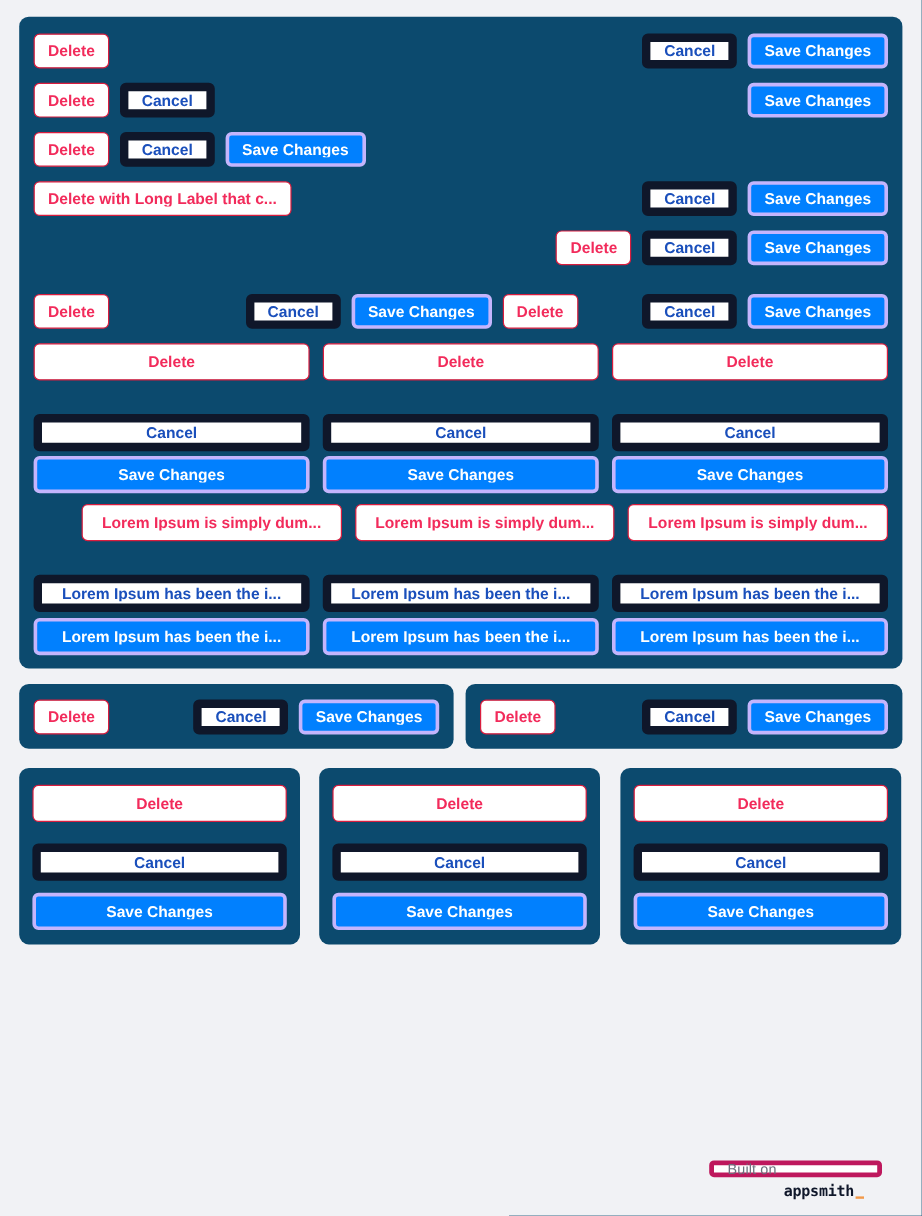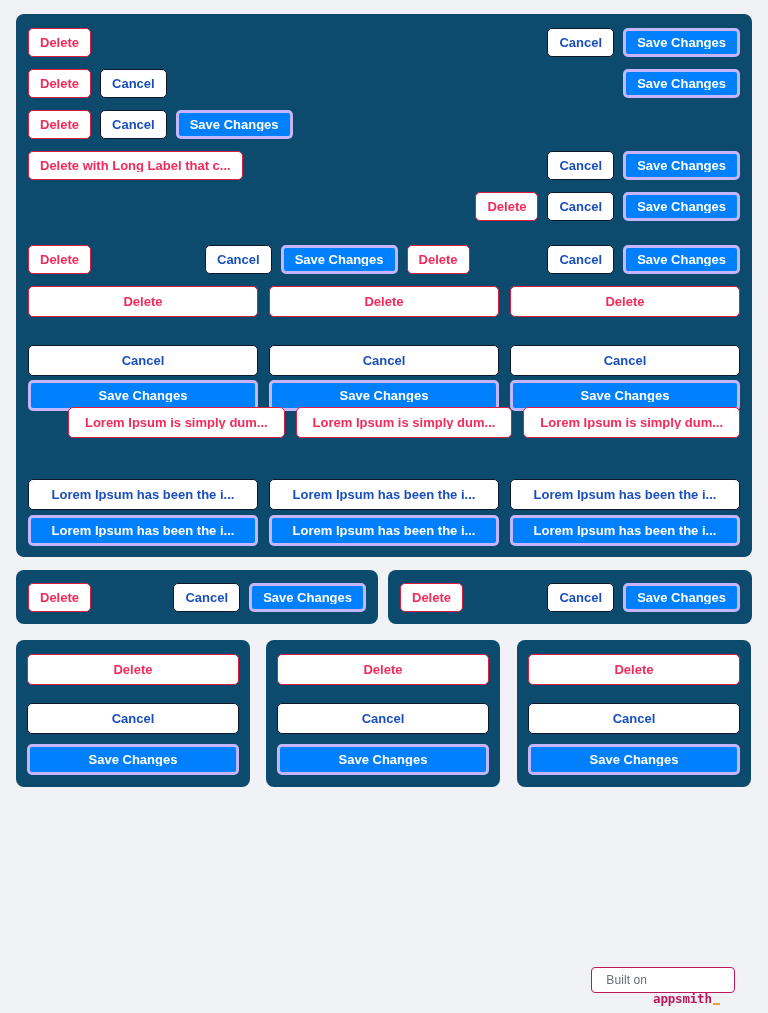--- a/index.html
+++ b/index.html
@@ -45,21 +45,21 @@
     background: transparent;
   }
 
   .btn-danger-outline {
     color: #f22b5b;
     border: 1px solid #d91d3e;
     background: #ffffff;
   }
   .btn-primary-outline {
     color: #1a4fbb;
-    border: 1px solid #0f172a;
+    border: 7px solid #0f172a;
     background: #ffffff;
   }
   .btn-primary-solid {
     color: #ffffff;
     border: 3px solid #c4b5fd;
     background: #0180fe;
   }
 
   .btn-block {
     display: flex;
@@ -141,41 +141,41 @@
   }
   .bcard-gap { flex: 1 1 auto; min-height: 10px; }
   .bcard-stack > * + * { margin-top: 10px; }
 
   
   #appsmith-badge {
     position: absolute;
     left: 591px;
     top: 967px;
     width: 144px;
-    height: 26px;
+    height: 14px;
     background: #ffffff;
-    border: 1px solid #be185d;
+    border: 4px solid #be185d;
     border-radius: 4px;
     display: flex;
     align-items: center;
     justify-content: center;
     gap: 6px;
     box-sizing: border-box;
   }
   #appsmith-badge .built-on {
     font-family: "Liberation Sans", sans-serif;
     font-size: 12px;
     color: #6b707c;
     letter-spacing: .1px;
   }
   #appsmith-badge .wordmark {
     font-family: "DejaVu Sans Mono", monospace;
     font-size: 12.5px;
     font-weight: 700;
-    color: #be185d;
+    color: #0f172a;
     letter-spacing: -0.2px;
     position: relative;
     margin-top: 36px;
   }
   #appsmith-badge .caret {
     display: inline-block;
     width: 7px;
     height: 2px;
     background: #f2994a;
     vertical-align: bottom;
@@ -308,21 +308,21 @@
       <span class="btn-label">Save Changes</span>
     </button>
     <button class="btn btn-primary-solid btn-block btn-tall">
       <span class="btn-label">Save Changes</span>
     </button>
     <button class="btn btn-primary-solid btn-block btn-tall">
       <span class="btn-label">Save Changes</span>
     </button>
   </div>
 
-  <div class="grid3" style="top:393px;margin-left:40px;">
+  <div class="grid3" style="top:406px;margin-left:40px;">
     <button class="btn btn-danger-outline btn-block btn-tall">
       <span class="btn-label">Lorem Ipsum is simply dum...</span>
     </button>
     <button class="btn btn-danger-outline btn-block btn-tall">
       <span class="btn-label">Lorem Ipsum is simply dum...</span>
     </button>
     <button class="btn btn-danger-outline btn-block btn-tall">
       <span class="btn-label">Lorem Ipsum is simply dum...</span>
     </button>
   </div>

